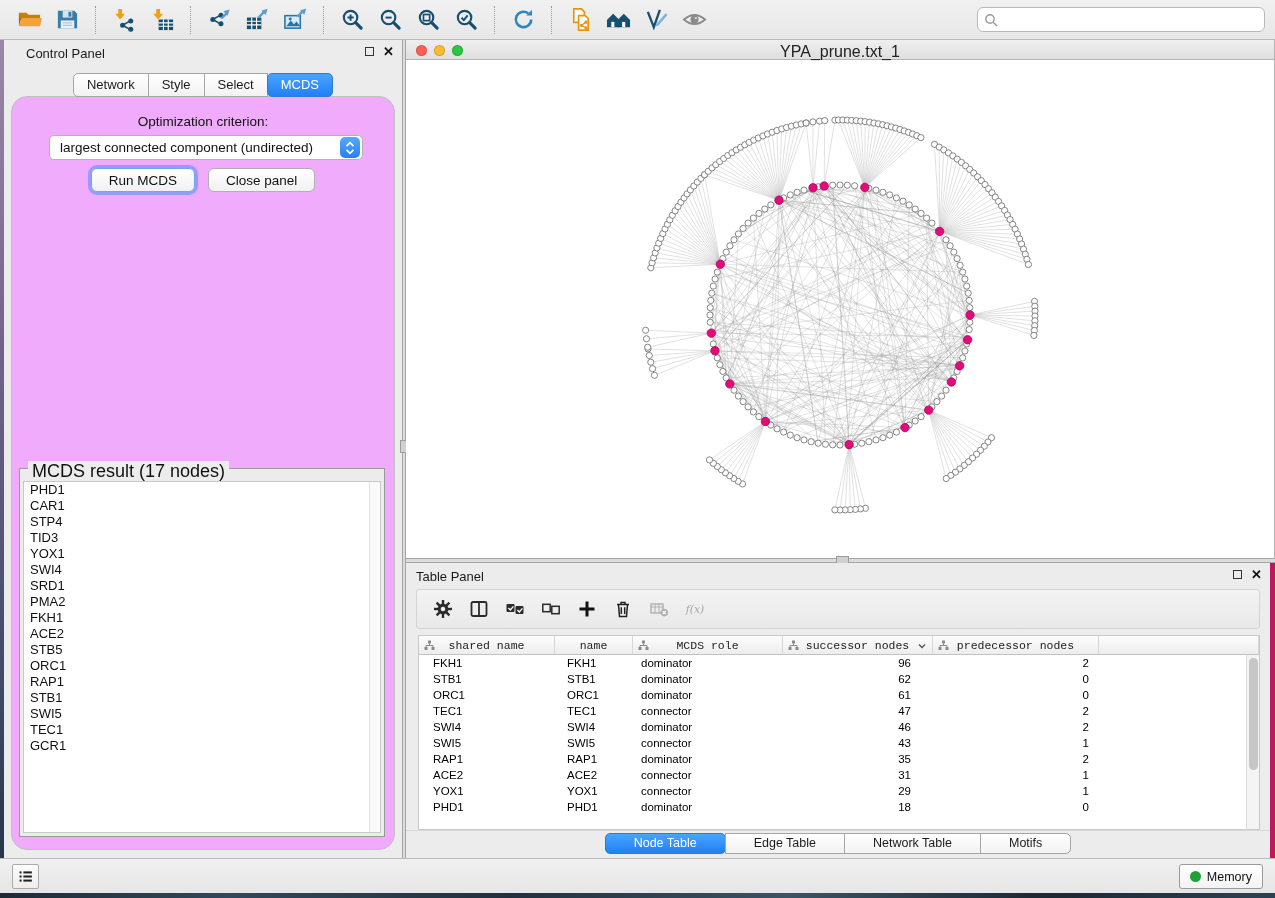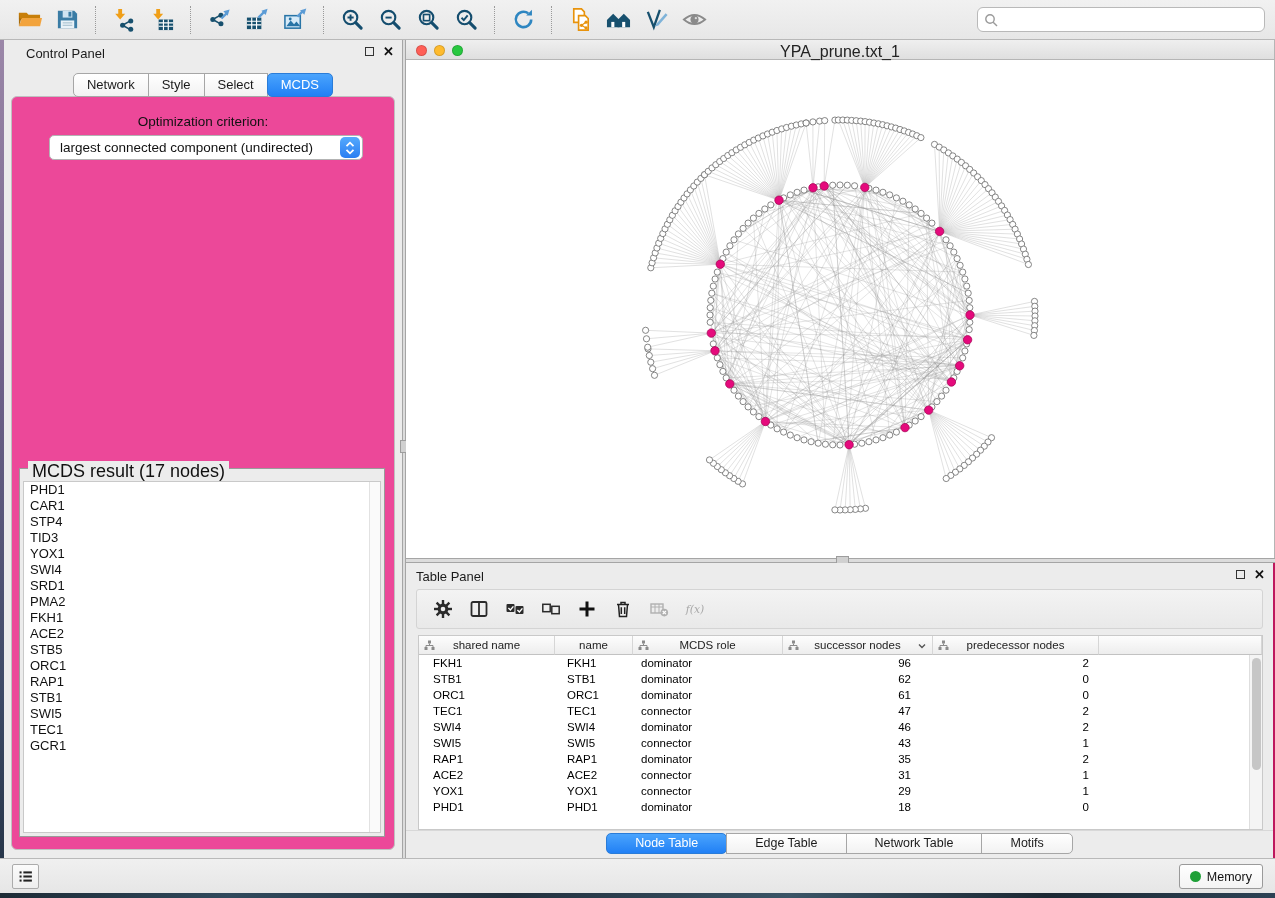--- a/index.html
+++ b/index.html
@@ -28,22 +28,22 @@
   .panel-title{position:absolute;left:10px;top:6px;font-size:13px;color:#1b1b1b;}
   .win-btns{position:absolute;right:8px;top:6px;display:flex;align-items:center;gap:9px;}
   .float-icon{width:9px;height:9px;border:1.5px solid #333;display:inline-block;}
   .close-icon{font-size:13px;font-weight:bold;color:#111;line-height:11px;}
   .cp-tabs{position:absolute;left:0;right:0;top:33px;display:flex;justify-content:center;z-index:3;}
   .seg-tab{font-size:13px;color:#1b1b1b;background:linear-gradient(#ffffff,#f2f2f2);border:1px solid #a6a6a6;
            padding:3px 13px 4px;margin-left:-1px;cursor:default;}
   .seg-tab:first-child{border-radius:5px 0 0 5px;margin-left:0;}
   .seg-tab:last-child{border-radius:0 5px 5px 0;}
   .seg-tab.active{background:linear-gradient(#4aa4fd,#2180f5);color:#fff;border-color:#2a7cd8;border-radius:5px;}
-  .cp-content{position:absolute;left:7px;right:7px;top:56px;bottom:8px;background:#ec4899;
-              border:1px solid #c0c0c0;border-radius:6px;}
+  .cp-content{position:absolute;left:7px;right:7px;top:56px;bottom:8px;background:#f0abfc;
+              border:1px solid #c0c0c0;border-radius:16px;}
   .opt-label{position:absolute;left:0;right:0;top:17px;text-align:center;font-size:13.5px;color:#111;}
   .dropdown{position:absolute;left:37px;top:38px;width:314px;height:25px;background:#fff;border:1px solid #b3b3b3;
             border-radius:5px;display:flex;align-items:center;}
   .dropdown-value{flex:1;font-size:13.5px;color:#111;padding-left:10px;white-space:nowrap;overflow:hidden;}
   .dropdown-stepper{width:20px;height:21px;margin-right:2px;border-radius:5px;
             background:linear-gradient(#55aafd,#2b7ef2);display:flex;align-items:center;justify-content:center;}
   .dropdown-stepper svg{width:12px;height:16px;}
   .btn-row{position:absolute;left:0;right:0;top:71px;display:flex;justify-content:center;gap:13px;}
   .mac-btn{background:linear-gradient(#ffffff,#f1f1f1);border:1px solid #b0b0b0;border-radius:6px;height:24px;
            font-size:13.5px;color:#111;padding:0 17px;font-family:inherit;}
@@ -66,30 +66,30 @@
   .right-area{position:absolute;left:406px;top:0;width:869px;height:818px;}
   .network-window{position:absolute;left:0;top:0;width:869px;height:518px;background:#fff;border-right:1px solid #b5b5b5;}
   .net-titlebar{position:absolute;left:0;top:0;right:0;height:20px;background:linear-gradient(#efefef,#dfdfdf);
                 border-bottom:1px solid #b5b5b5;}
   .traffic{position:absolute;left:10px;top:4.5px;display:flex;gap:7px;}
   .traffic span{width:11px;height:11px;border-radius:50%;display:inline-block;border:0.5px solid rgba(0,0,0,.15);}
   .net-title{position:absolute;left:0;right:0;top:3px;text-align:center;font-size:16px;color:#222;}
   .net-canvas{position:absolute;left:0;top:20px;width:869px;height:498px;}
   
   .table-panel{position:absolute;left:0;top:523px;width:869px;height:295px;background:#ececec;
-               border-right:2px solid #be185d;}
+               border-right:5px solid #be185d;}
   .tp-header{position:absolute;left:0;top:0;right:0;height:26px;}
   .tp-toolbar{position:absolute;left:10px;right:10px;top:26px;height:40px;background:linear-gradient(#f3f3f3,#e9e9e9);
               border:1px solid #d4d4d4;border-radius:3px;display:flex;align-items:center;padding:0 8px;}
   .tpt-btn{width:36px;height:32px;display:flex;align-items:center;justify-content:center;text-align:center;}
   .tpt-btn svg{width:20px;height:20px;}
   .table-wrap{position:absolute;left:12px;right:10px;top:72px;bottom:28px;background:#fff;border:1px solid #c9c9c9;
               overflow:hidden;}
   .grid-head,.grid-row{display:grid;grid-template-columns:136px 78px 150px 150px 166px 1fr;}
-  .grid-head{height:19px;}
+  .grid-head{height:19px;font-family:Liberation Mono, monospace;}
   .th{position:relative;display:flex;align-items:center;justify-content:center;font-size:11.5px;color:#222;
       background:linear-gradient(#fdfdfd,#ededed);border-right:1px solid #d6d6d6;border-bottom:1px solid #c2c2c2;}
   .th .h-icon{position:absolute;left:5px;top:4px;width:11px;height:11px;}
   .th .sort{position:absolute;right:5px;top:5px;width:10px;height:10px;}
   .grid-row{height:16px;}
   .td{font-size:11.5px;color:#000;line-height:16px;white-space:nowrap;overflow:hidden;}
   .td.c0{padding-left:14px;}  .td.c1{padding-left:12px;}  .td.c2{padding-left:8px;}
   .td.num{text-align:right;}  .td.c3{padding-right:22px;} .td.c4{padding-right:10px;}
   .t-scroll{position:absolute;right:0;top:19px;bottom:0;width:13px;background:#f4f4f4;border-left:1px solid #dedede;}
   .t-thumb{position:absolute;left:1.5px;right:1.5px;top:3px;height:112px;background:#c6c6c6;border-radius:5px;}
@@ -301,20 +301,24 @@
       <div class="cp-content">
         <div class="opt-label">Optimization criterion:</div>
         <div class="dropdown">
           <span class="dropdown-value">largest connected component (undirected)</span>
           <span class="dropdown-stepper">
             <svg viewBox="0 0 12 16">
                 <path d="M2.5 6.2L6 2.7l3.5 3.5" fill="none" stroke="#fff" stroke-width="1.8"></path>
                 <path d="M2.5 9.8L6 13.3l3.5-3.5" fill="none" stroke="#fff" stroke-width="1.8"></path>
               </svg>
           </span>
+        </div>
+        <div class="btn-row">
+          <button class="mac-btn focus-ring">Run MCDS</button>
+          <button class="mac-btn">Close panel</button>
         </div>
         <div class="mcds-fieldset">
           <span class="mcds-legend">MCDS result (17 nodes)</span>
           <div class="mcds-list">
             <div>
                 <div class="mcds-item">PHD1</div>
                 <div class="mcds-item">CAR1</div>
                 <div class="mcds-item">STP4</div>
                 <div class="mcds-item">TID3</div>
                 <div class="mcds-item">YOX1</div>

